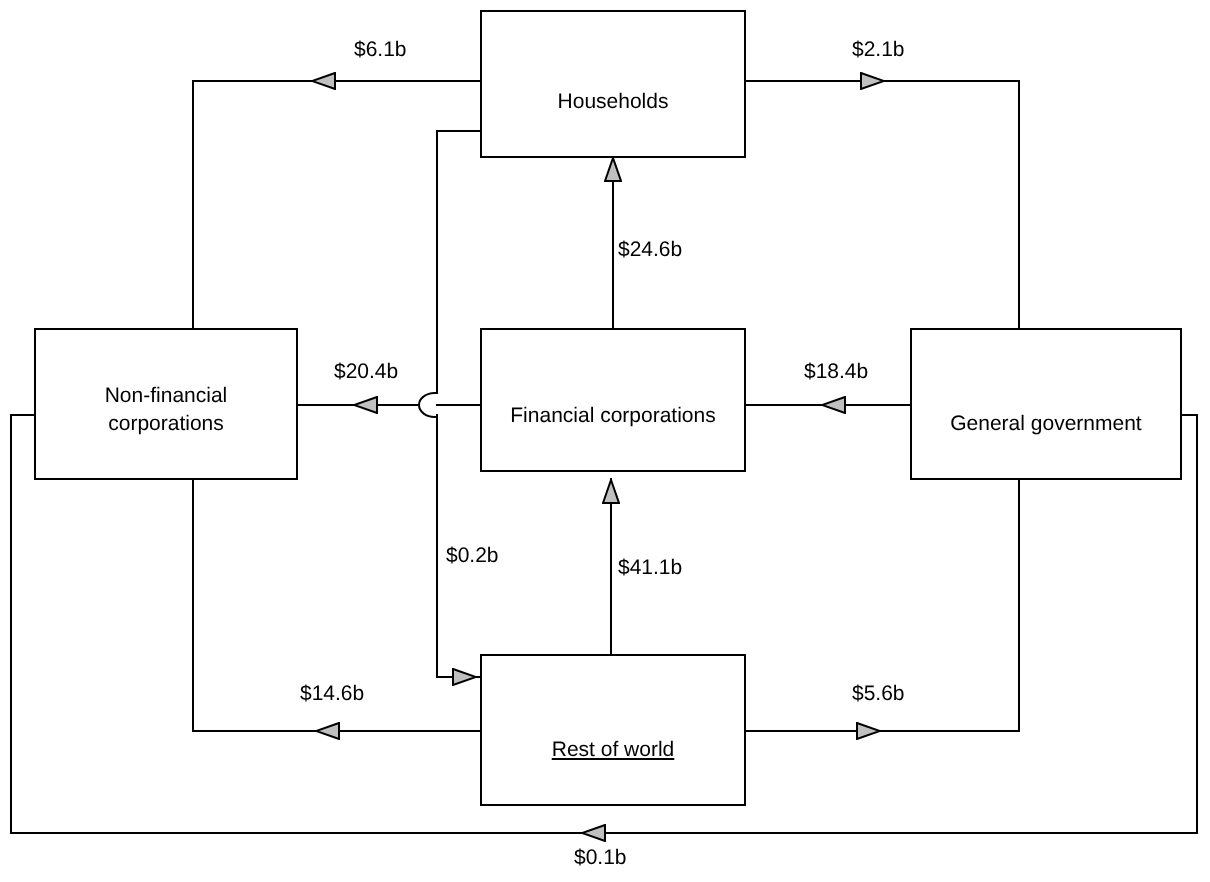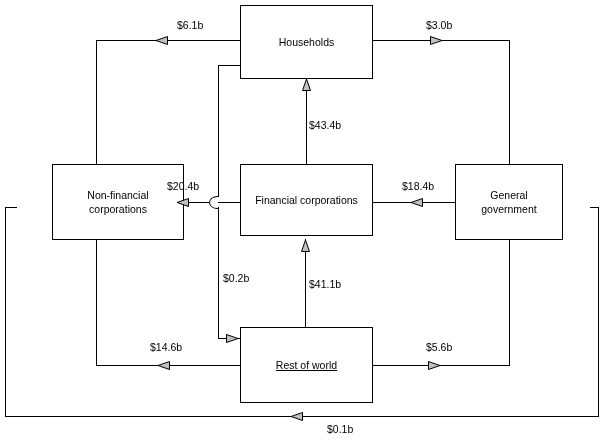--- a/index.html
+++ b/index.html
@@ -11,21 +11,21 @@
     font-family: "Liberation Sans", sans-serif;
     color: #000000;
     overflow: hidden;
   }
   .node {
     position: absolute;
     box-sizing: border-box;
     border: 1px solid #000000;
     background: #ffffff;
     display: flex;
-    align-items: center;
+    align-items: flex-end;
     justify-content: center;
     text-align: center;
     font-size: 10.5px;
     line-height: 1.35;
     z-index: 2;
     padding: 20px 10px;
   }
   .hline { position: absolute; height: 1px; background: #000000; z-index: 1; }
   .vline { position: absolute; width: 1px; background: #000000; z-index: 1; }
   .hop {
@@ -113,37 +113,37 @@
   <div class="arrow" style="left:428px; top:361px;"><svg width="13" height="9" viewBox="0 0 13 9">
         <polygon points="0.5,0.5 12,4.5 0.5,8.5" fill="#c0c0c0"></polygon>
       </svg></div>
   <div class="arrow" style="left:290px; top:412px;"><svg width="13" height="9" viewBox="0 0 13 9">
         <polygon points="12.5,0.5 1,4.5 12.5,8.5" fill="#c0c0c0"></polygon>
       </svg></div>
 
   <div class="node" style="left:240px; top:5px;   width:133px; height:74px;">
     <span>Households</span>
   </div>
-  <div class="node" style="left:17px;  top:164px; width:132px; height:76px;margin-left:35px;">
+  <div class="node" style="left:17px;  top:164px; width:132px; height:76px;">
     <span>Non-financial corporations</span>
   </div>
   <div class="node" style="left:240px; top:164px; width:133px; height:72px;">
     <span>Financial corporations</span>
   </div>
-  <div class="node" style="left:455px; top:164px; width:108px; height:76px;">
+  <div class="node" style="left:455px; top:164px; width:136px; height:76px;">
     <span>General government</span>
   </div>
   <div class="node" style="left:240px; top:327px; width:133px; height:76px;text-decoration:underline;">
     <span>Rest of world</span>
   </div>
 
   <div class="flow-label" style="left:153px; top:19px;margin-left:24px;">$6.1b</div>
-  <div class="flow-label" style="left:426px; top:19px;">$3.0b</div>
-  <div class="flow-label" style="left:309px; top:119px;">$43.4b</div>
+  <div class="flow-label" style="left:426px; top:19px;">$2.1b</div>
+  <div class="flow-label" style="left:309px; top:119px;">$24.6b</div>
   <div class="flow-label" style="left:167px; top:180px;">$20.4b</div>
   <div class="flow-label" style="left:402px; top:180px;">$18.4b</div>
   <div class="flow-label" style="left:223px; top:272px;">$0.2b</div>
   <div class="flow-label" style="left:309px; top:278px;">$41.1b</div>
   <div class="flow-label" style="left:150px; top:341px;">$14.6b</div>
   <div class="flow-label" style="left:426px; top:341px;">$5.6b</div>
-  <div class="flow-label" style="left:287px; top:423px;margin-left:40px;">$0.1b</div>
+  <div class="flow-label" style="left:287px; top:423px;">$0.1b</div>
 
 </div>
 
 </body></html>

